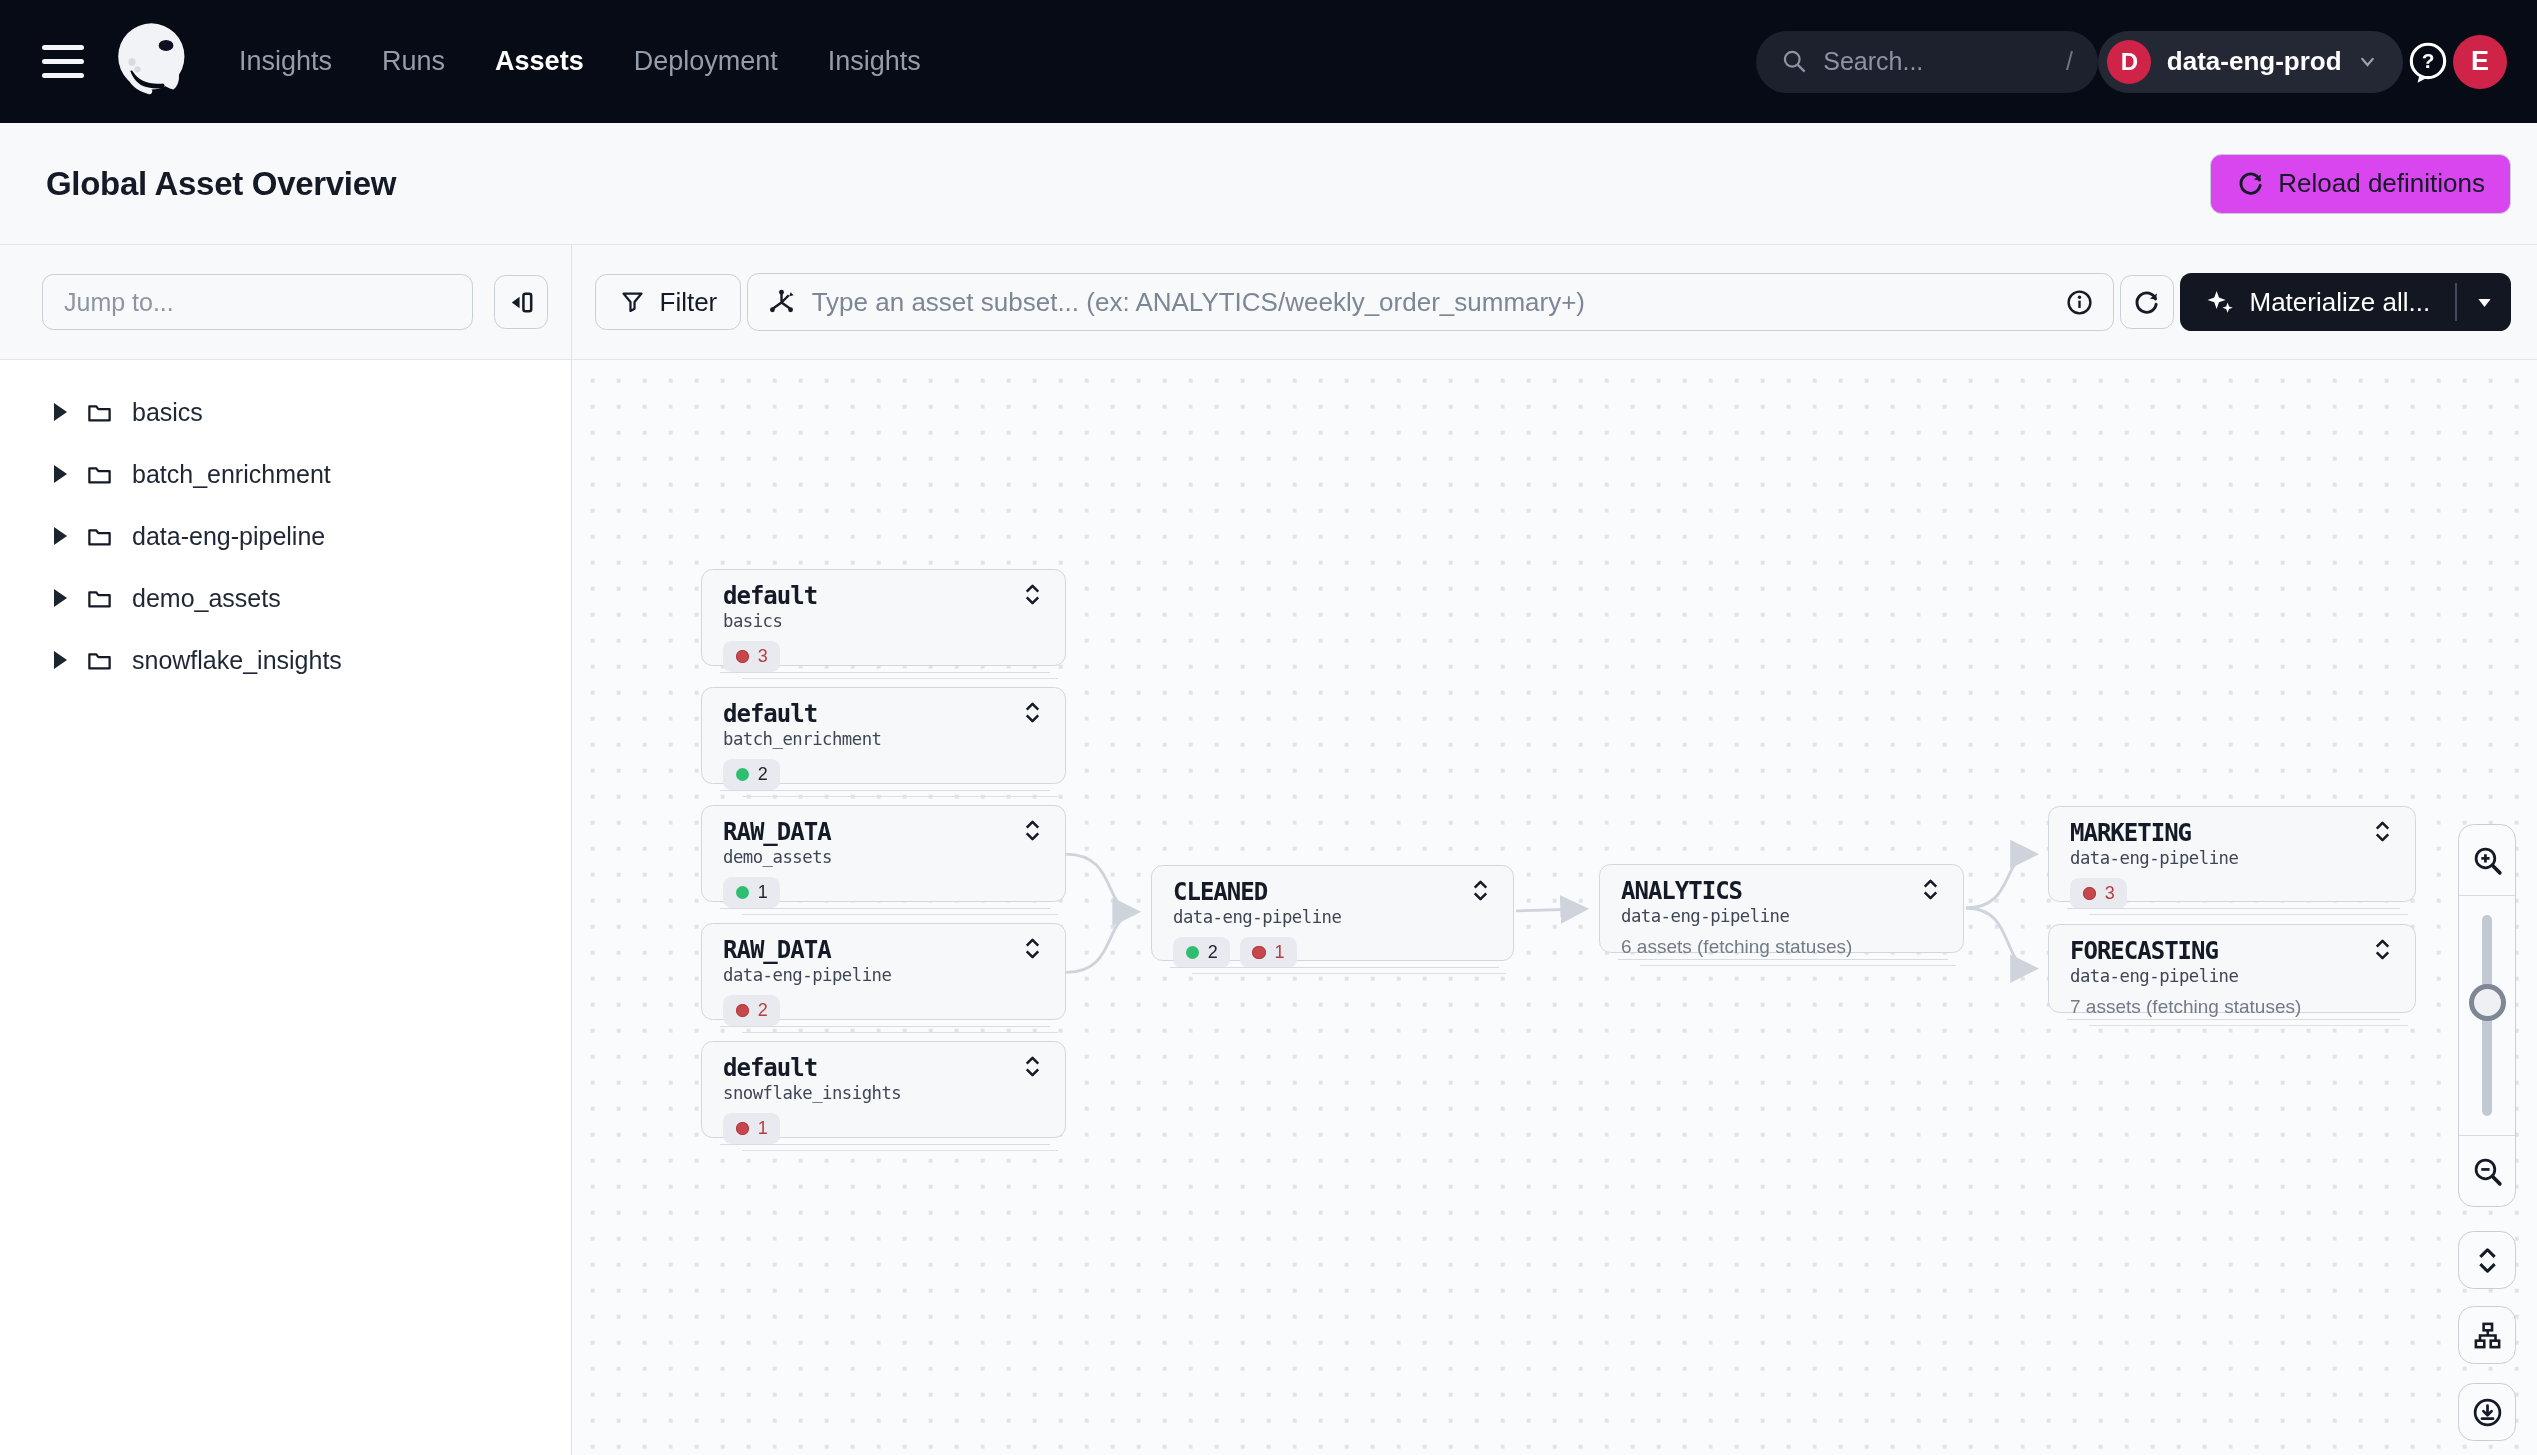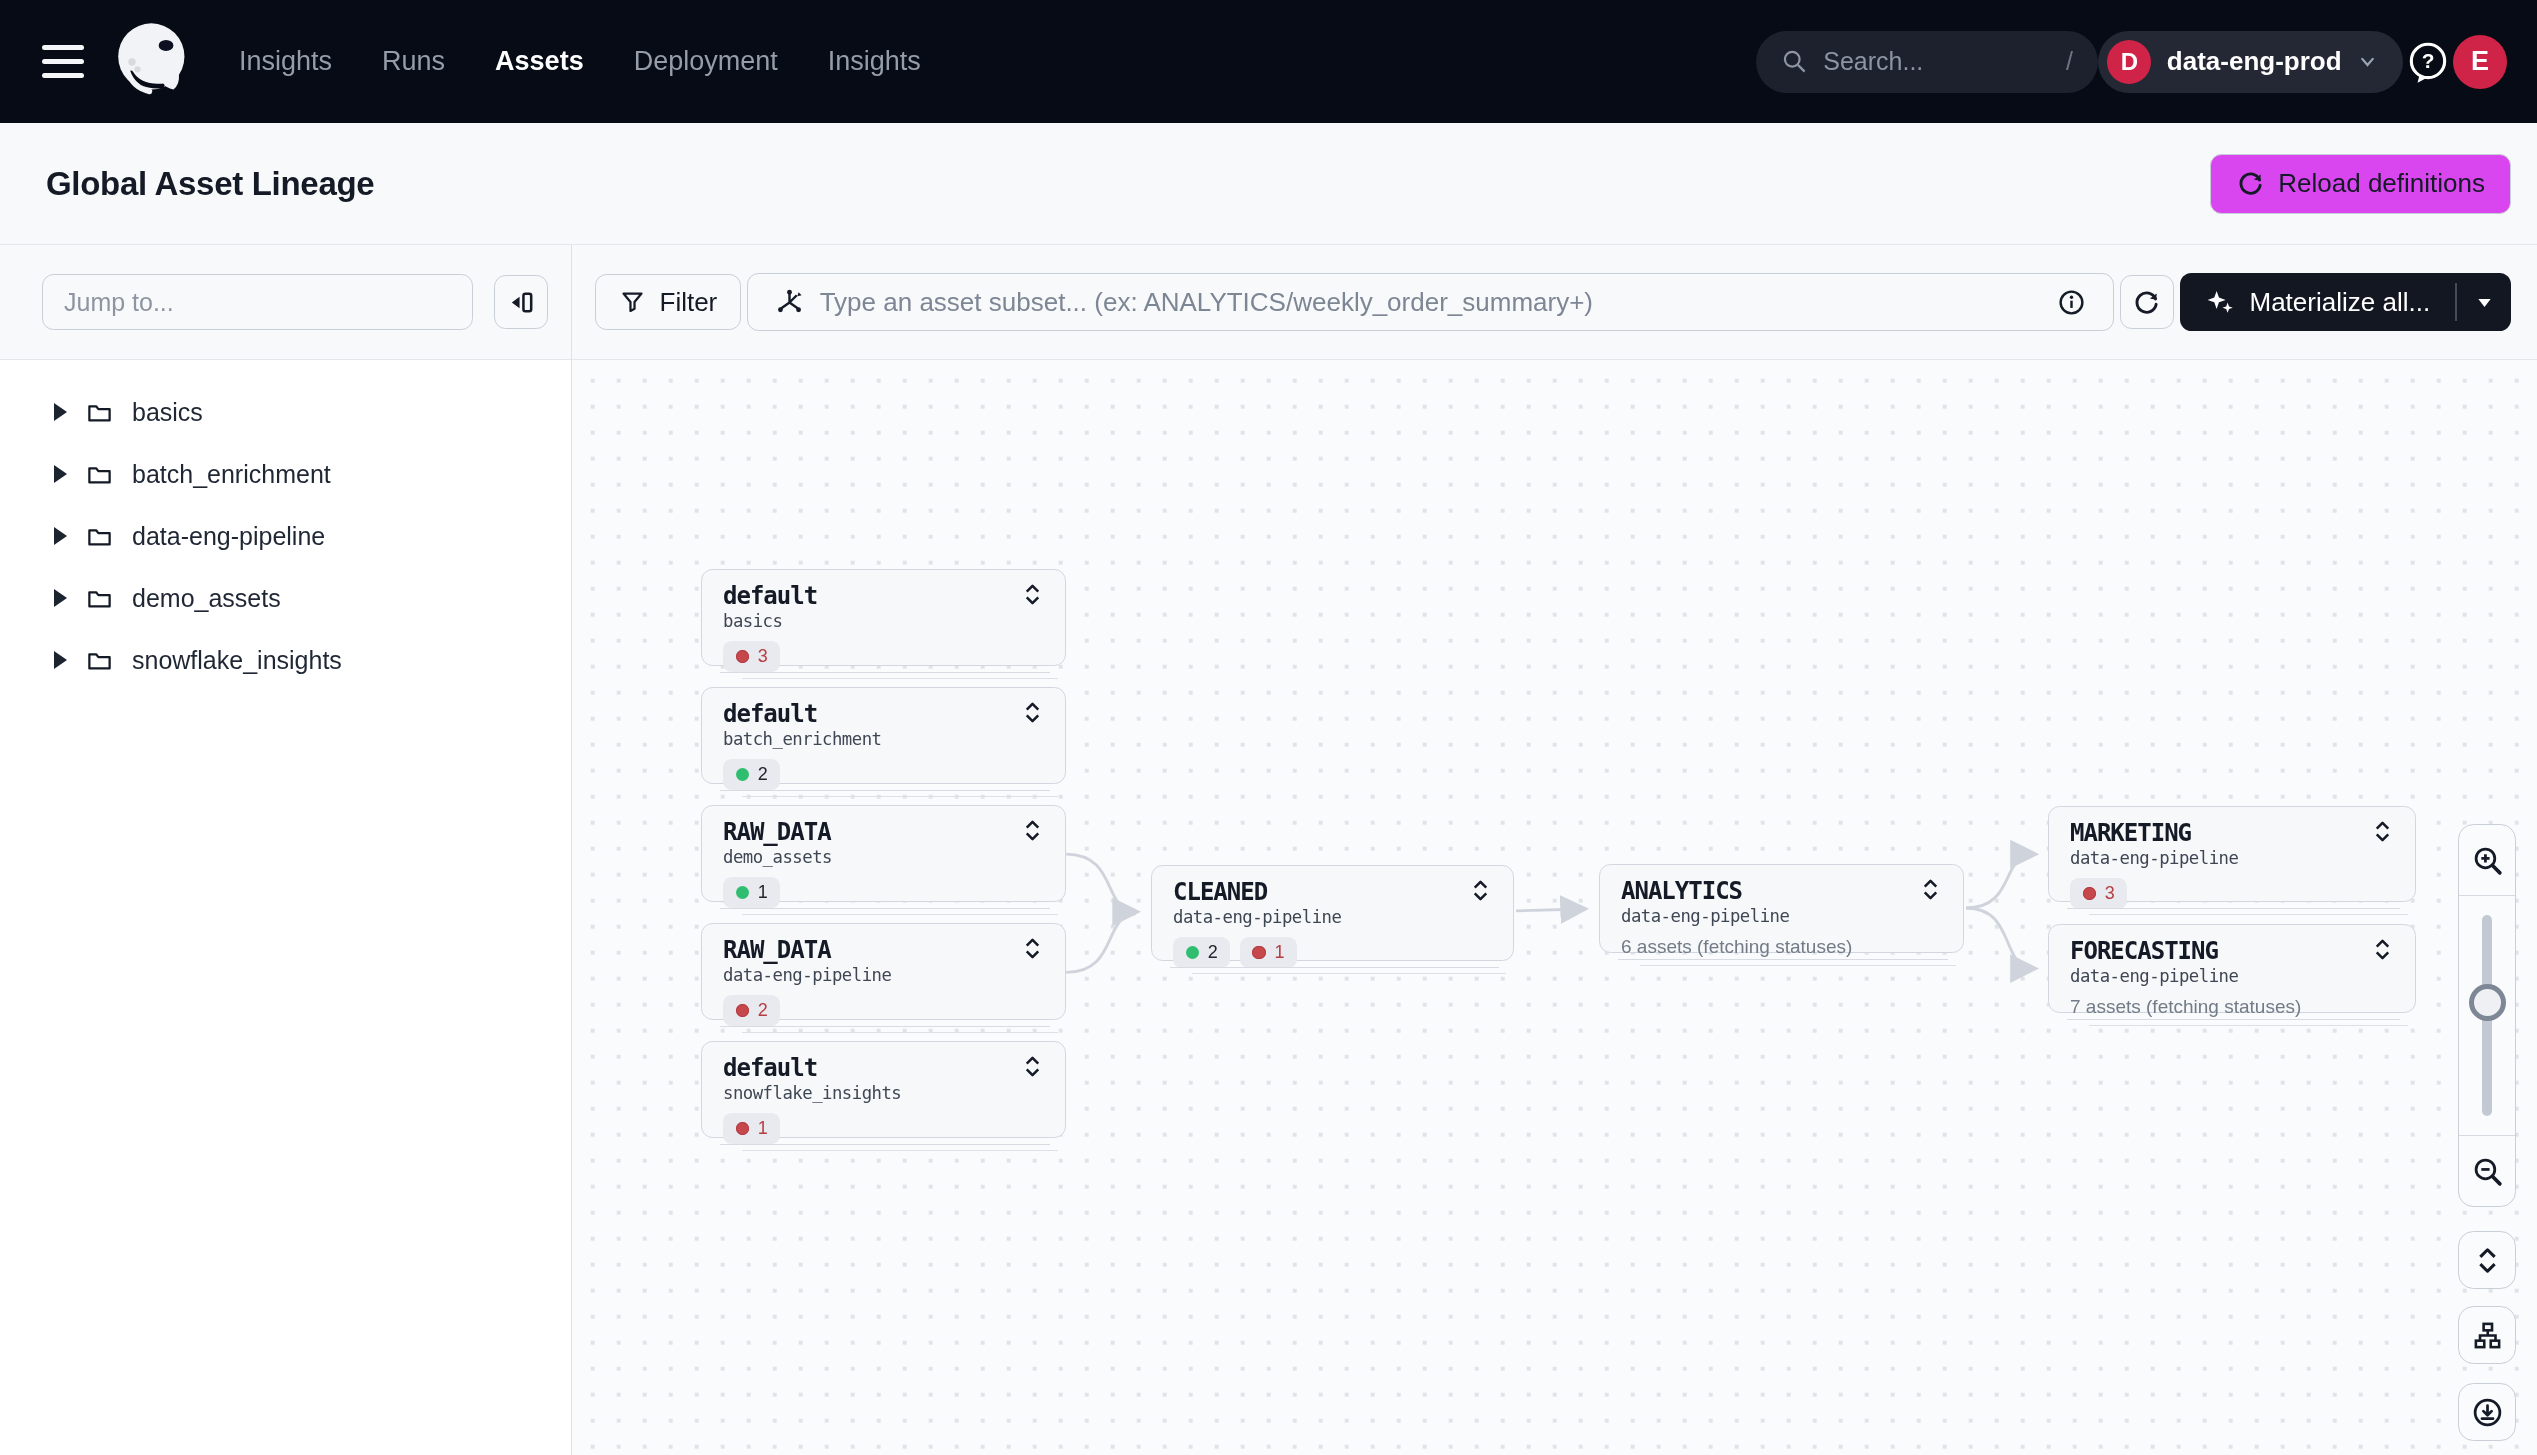--- a/index.html
+++ b/index.html
@@ -35,21 +35,21 @@
   .jumpto { flex:1; height:56px; border:1.9px solid #c8cfd7; border-radius:11.5px; background:#f8f9fa; color:#8d95a2; font-size:25px; padding:0 21px; display:flex; align-items:center; }
   .collapse-btn { width:54px; height:54px; border:1.9px solid #c8cfd7; border-radius:11.5px; background:#f8f9fa; display:flex; align-items:center; justify-content:center; cursor:pointer; }
   .tree { padding-top:21px; }
   .tree-item { height:62px; display:flex; align-items:center; gap:19px; padding-left:54px; cursor:pointer; }
   .caret { width:0; height:0; border-top:9.6px solid transparent; border-bottom:9.6px solid transparent; border-left:13.5px solid #1c2430; }
   .tree-label { font-size:25px; color:#1f2735; }
 
   .content { flex:1; display:flex; flex-direction:column; }
   .graph-toolbar { height:115px; background:#f8f9fa; border-bottom:1.9px solid #e3e6ea; display:flex; align-items:center; padding:0 27px 0 23px; gap:6px; }
   .filter-btn { height:56px; border:1.9px solid #c8cfd7; border-radius:11.5px; background:#f8f9fa; display:flex; align-items:center; gap:13.5px; padding:0 23px; font-size:26px; color:#141a26; cursor:pointer; }
-  .subset-input { flex:1; height:58px; border:1.9px solid #c8cfd7; border-radius:11.5px; background:#f8f9fa; display:flex; align-items:center; gap:15.4px; padding:0 27px; }
+  .subset-input { flex:1; height:58px; border:1.9px solid #c8cfd7; border-radius:11.5px; background:#f8f9fa; display:flex; align-items:center; gap:15.4px; padding:0 19px; }
   .subset-input .ph { flex:1; color:#7d8694; font-size:26px; }
   .sq-btn { width:54px; height:54px; border:1.9px solid #c8cfd7; border-radius:11.5px; background:#f8f9fa; display:flex; align-items:center; justify-content:center; cursor:pointer; }
   .mat-btn { height:58px; background:#131722; border-radius:11.5px; display:flex; align-items:stretch; color:#fff; cursor:pointer; }
   .mat-main { display:flex; align-items:center; gap:13.5px; padding:0 25px; font-size:26px; }
   .mat-sep { width:1.9px; background:#434a59; margin:9.6px 0; }
   .mat-caret { display:flex; align-items:center; justify-content:center; width:54px; }
 
   
   .canvas { position:relative; flex:1; background-color:#fafbfc;
     background-image:radial-gradient(#e0e4e9 2.2px, transparent 2.5px);
@@ -128,21 +128,21 @@
     <svg width="50" height="50" viewBox="0 0 48 48">
       <circle cx="24" cy="23" r="16" stroke="#ffffff" stroke-width="3" fill="none"></circle>
       <path d="M16 36 l-2 8 l9 -5" fill="#ffffff"></path>
       <text x="24" y="30" text-anchor="middle" font-size="20" font-weight="bold" fill="#ffffff">?</text>
     </svg>
     <div class="avatar">E</div>
   </div>
 </div>
 
 <div class="pagehead">
-  <div class="pagetitle">Global Asset Lineage</div>
+  <div class="pagetitle">Global Asset Overview</div>
   <button class="reload-btn">
     <svg class="icon" width="29" height="29" viewBox="0 0 24 24">
         <path d="M19.5 9 A 8 8 0 1 0 20 13.5" stroke="#141a26" stroke-width="2.4" fill="none" stroke-linecap="round"></path>
         <path d="M20.5 4.5 L20 9.8 L14.8 8.6 z" fill="#141a26"></path>
       </svg>
     <span>Reload definitions</span>
   </button>
 </div>
 
 <div class="main">

